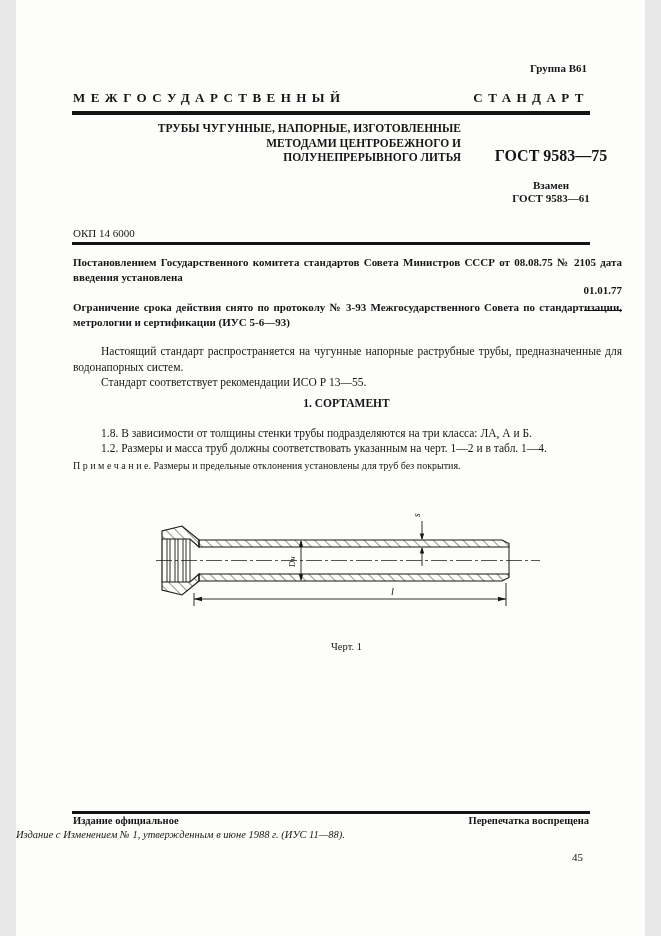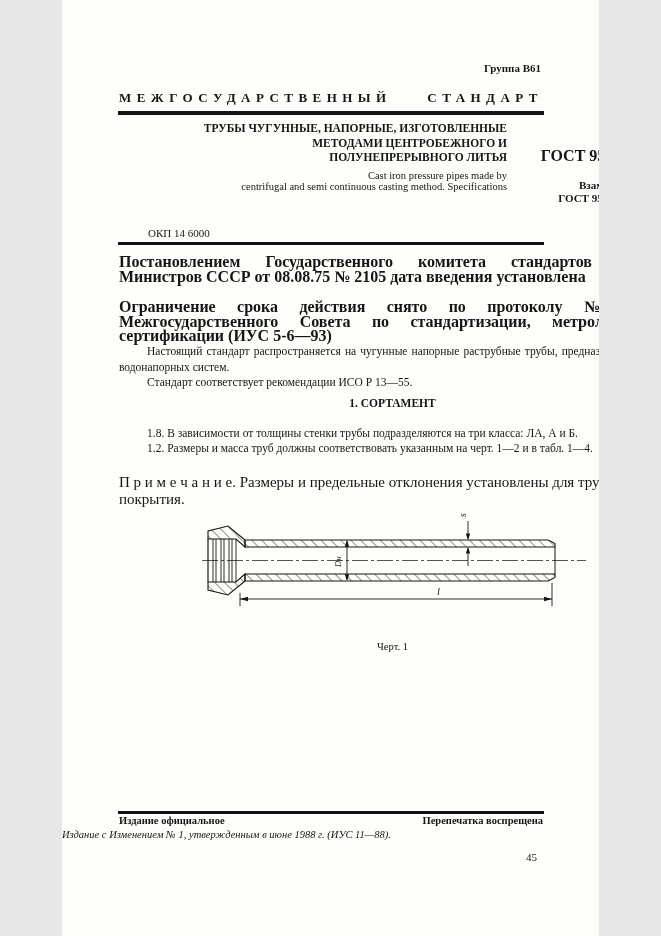--- a/index.html
+++ b/index.html
@@ -1,49 +1,49 @@
 <!DOCTYPE html>
 <html><head>
 <meta charset="utf-8">
 <style>
   html,body{margin:0;padding:0;background:#e8e8e8;}
   .page{
-    position:relative;width:537px;height:936px;margin:0 auto;
+    position:relative;width:629px;height:936px;margin:0 auto;
     background:#fdfdfb;color:#161616;
     font-family:"Liberation Serif","DejaVu Serif",serif;
     overflow:hidden;
   }
   .abs{position:absolute;}
   .rule{background:#141414;}
   .group-label{top:62px;right:58px;font-size:11px;font-weight:bold;}
   .std-header{top:90px;left:57px;right:56px;display:flex;justify-content:space-between;
     font-size:13px;font-weight:bold;letter-spacing:0.42em;white-space:nowrap;}
   .rule1{top:111px;left:56px;right:55px;height:3.5px;}
   .title-left{top:121px;left:70px;width:375px;text-align:right;}
   .title-line{font-size:11.5px;font-weight:bold;line-height:14.5px;}
   .subtitle{margin-top:7px;font-size:11.5px;font-weight:bold;}
   .subtitle-en{margin-top:5px;font-size:10.5px;line-height:11.5px;}
   .gost-num{top:147px;left:455px;width:160px;text-align:center;font-size:16px;font-weight:bold;white-space:nowrap;}
   .vzamen{top:179px;left:455px;width:160px;text-align:center;font-size:11px;font-weight:bold;line-height:13px;}
-  .okp{top:227px;left:57px;font-size:11px;margin-left:29px;}
+  .okp{top:227px;left:57px;font-size:11px;}
   .rule2{top:242px;left:56px;right:55px;height:3px;}
-  .decree{left:57px;width:549px;font-size:16px;font-weight:bold;line-height:14.5px;text-align:justify;}
+  .decree{left:57px;width:549px;font-size:11px;font-weight:bold;line-height:14.5px;text-align:justify;}
   .decree1{top:255px;}
   .decree-date{top:284px;left:57px;width:549px;text-align:right;font-size:11px;font-weight:bold;}
   .decree-date span{border-bottom:1.5px solid #141414;padding-bottom:14px;}
   .decree2{top:300px;}
   .body-par{left:57px;width:549px;font-size:11.5px;line-height:15.5px;text-align:justify;}
   .indent{text-indent:28px;}
   .par1{top:344px;}
   .par2{top:375px;}
   .sec-title{top:397px;left:0;width:661px;text-align:center;font-size:11.5px;font-weight:bold;}
   .item{left:57px;width:549px;font-size:11.5px;line-height:15px;text-indent:28px;}
   .item11{top:426px;}
   .item12{top:441px;}
-  .note{top:460px;left:57px;width:549px;font-size:15px;margin-top:14px;}
+  .note{top:460px;left:57px;width:549px;font-size:10px;}
   .figure{top:509px;left:138px;}
   .fig-caption{top:641px;left:0;width:661px;text-align:center;font-size:10.5px;}
   .footer-rule{top:811px;left:56px;right:55px;height:2.5px;}
   .footer-row{top:815px;left:57px;right:56px;display:flex;justify-content:space-between;
     font-size:10.5px;font-weight:bold;}
   .edition-note{top:829px;left:0;width:661px;font-style:italic;font-size:10.5px;}
   .page-num{top:851px;right:62px;font-size:11px;}
   svg text{font-family:"Liberation Serif","DejaVu Serif",serif;}
 </style>
 </head>
@@ -57,24 +57,20 @@
     <span>МЕЖГОСУДАРСТВЕННЫЙ</span>
     <span>СТАНДАРТ</span>
   </div>
 
   <div class="abs rule rule1"></div>
 
   <div class="abs title-left">
     <div class="title-line">ТРУБЫ ЧУГУННЫЕ, НАПОРНЫЕ, ИЗГОТОВЛЕННЫЕ</div>
     <div class="title-line">МЕТОДАМИ ЦЕНТРОБЕЖНОГО И</div>
     <div class="title-line">ПОЛУНЕПРЕРЫВНОГО ЛИТЬЯ</div>
-    <div class="subtitle-en">
-      <div>Cast iron pressure pipes made by</div>
-      <div>centrifugal and semi continuous casting method. Specifications</div>
-    </div>
   </div>
 
   <div class="abs gost-num">ГОСТ 9583—75</div>
 
   <div class="abs vzamen">
     <div>Взамен</div>
     <div>ГОСТ 9583—61</div>
   </div>
 
   <div class="abs okp">ОКП 14 6000</div>

